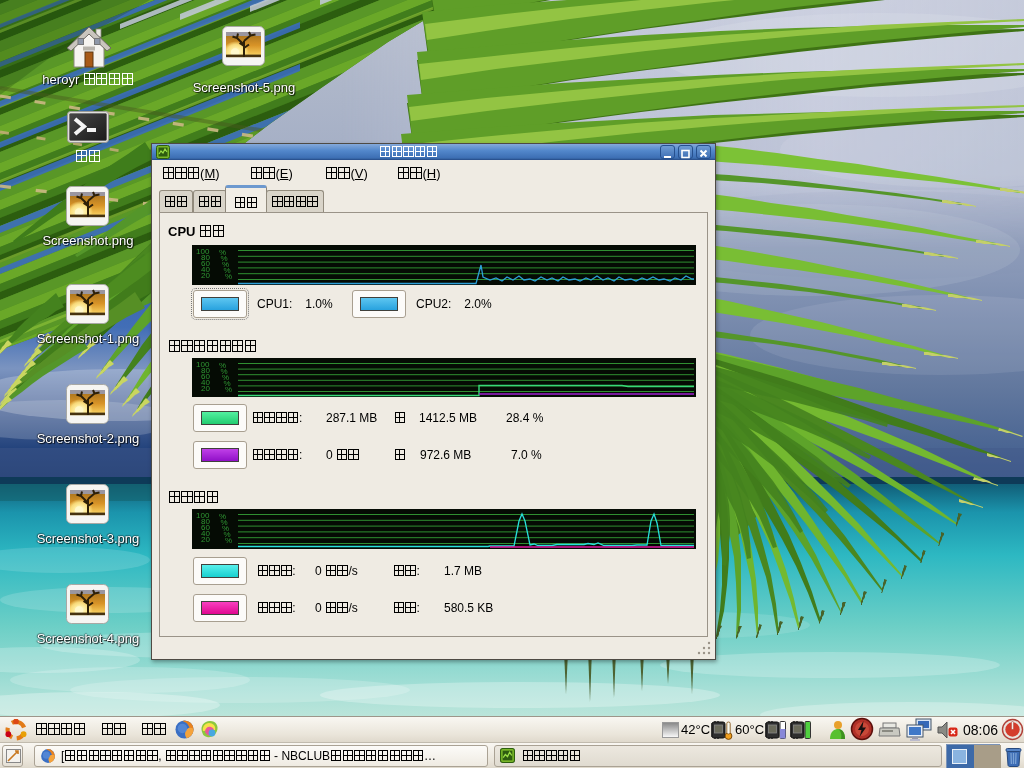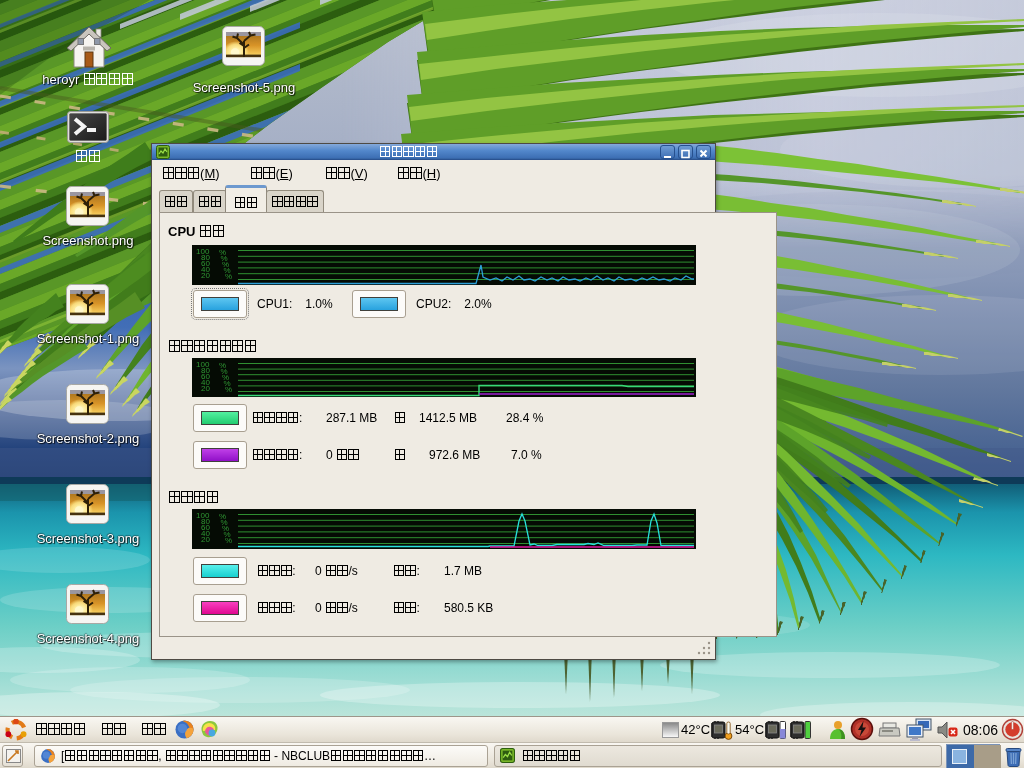--- a/index.html
+++ b/index.html
@@ -13,21 +13,21 @@
 #win{position:absolute;left:151px;top:143px;width:565px;height:517px;background:#efebe3;border:1px solid #4e4a44;box-shadow:1px 2px 4px rgba(0,0,0,.35)}
 #tbar{position:absolute;left:0;top:0;width:100%;height:16px;background:linear-gradient(#84a9da,#5287cb 45%,#3e70b5 90%,#33619f);border-bottom:1px solid #2a5290}
 #tbar .ti{position:absolute;left:4px;top:1px}
 #ttl{position:absolute;left:0;right:0;top:1px;text-align:center;color:#fff;font-weight:bold;font-size:12px}
 .wbtn{position:absolute;top:1px;width:15px;height:14px;border:1px solid #26508e;border-radius:3px;background:linear-gradient(#6f9cd4,#3e6fb4);color:#fff}
 #mbar{position:absolute;left:0;top:17px;width:100%;height:24px;font-size:13px;color:#000}
 #mbar span{position:absolute;top:5px}
 #tabs{position:absolute;left:0;top:41px;width:100%;height:27px}
 .tab{position:absolute;top:5px;height:22px;background:#d9d4c9;border:1px solid #928b7d;border-bottom:none;border-radius:3px 3px 0 0;font-size:12px;text-align:center;padding-top:4px;color:#000}
 .tab.on{top:0;height:27px;background:#f1ede5;border-color:#8d867a;padding-top:8px;border-top:3px solid #6d99cf}
-#cont{position:absolute;left:7px;top:68px;width:618px;height:425px;border:1px solid #9a9388;background:#efebe3;font-size:12px;color:#000}
+#cont{position:absolute;left:7px;top:68px;width:549px;height:425px;border:1px solid #9a9388;background:#efebe3;font-size:12px;color:#000}
 .hd{position:absolute;font-weight:bold;font-size:13px;color:#000}
 .sw{position:absolute;width:54px;height:28px;background:#fcfbf9;border:1px solid #a89f90;border-radius:3px}
 .sw i{position:absolute;left:7px;top:6px;width:38px;height:14px;border:1px solid #40403c}
 .gtxt{position:absolute;font-size:12px;color:#000;white-space:nowrap}
 
 #p1{position:absolute;left:0;top:716px;width:1024px;height:26px;background:linear-gradient(#f9f7f2,#eae5da 70%,#dfd9cc);border-top:1px solid #9d968a}
 #p2{position:absolute;left:0;top:742px;width:1024px;height:26px;background:linear-gradient(#f9f7f2,#eae5da 70%,#dfd9cc);border-top:1px solid #c1bbae}
 .ptxt{position:absolute;top:5px;font-size:13px;color:#000;white-space:nowrap}
 .tbtn{position:absolute;top:2px;height:22px;border:1px solid #aaa294;border-radius:3px;font-size:12px;color:#000;overflow:hidden;white-space:nowrap}
 </style></head><body>
@@ -681,21 +681,21 @@
         <div class="gtxt" style="left:166px;top:198px">287.1 MB</div>
         <div class="gtxt" style="left:234px;top:198px"><i class="c"></i></div>
         <div class="gtxt" style="left:259px;top:198px">1412.5 MB</div>
         <div class="gtxt" style="left:346px;top:198px">28.4 %</div>
         <div class="sw" style="left:33px;top:228px">
           <i style="background:linear-gradient(#c040e8,#9010c8)"></i>
         </div>
         <div class="gtxt" style="left:92px;top:235px"><i class="c"></i><i class="c"></i><i class="c"></i><i class="c"></i><span style="letter-spacing:2px">:</span></div>
         <div class="gtxt" style="left:166px;top:235px">0 <i class="c"></i><i class="c"></i></div>
         <div class="gtxt" style="left:234px;top:235px"><i class="c"></i></div>
-        <div class="gtxt" style="left:269px;top:235px">972.6 MB</div>
+        <div class="gtxt" style="left:260px;top:235px">972.6 MB</div>
         <div class="gtxt" style="left:351px;top:235px">7.0 %</div>
         <div class="hd" style="left:8px;top:277px"><i class="c"></i><i class="c"></i><i class="c"></i><i class="c"></i></div>
         <svg class="abs" style="left:32px;top:296px" width="504" height="40" viewBox="0 0 504 40">
           <rect width="504" height="40" fill="#050b04"></rect>
           <path d="M46,5.5 H502" stroke="#2f8f31" stroke-width="1"></path>
           <path d="M46,11.3 H502" stroke="#2f8f31" stroke-width="1"></path>
           <path d="M46,17.1 H502" stroke="#2f8f31" stroke-width="1"></path>
           <path d="M46,22.9 H502" stroke="#2f8f31" stroke-width="1"></path>
           <path d="M46,28.7 H502" stroke="#2f8f31" stroke-width="1"></path>
           <path d="M46,34.5 H502" stroke="#2f8f31" stroke-width="1"></path>
@@ -768,21 +768,21 @@
       <div class="ptxt" style="left:681px;font-size:13px">42°C</div>
       <svg class="abs" style="left:709px;top:2px" width="24" height="22" viewBox="0 0 24 22">
 <g stroke="#222" stroke-width="1.4">
           <path d="M3,4 V18 M6,2 V20 M9,2 V20"></path>
         </g>
 <rect x="3" y="3" width="13" height="16" rx="2" fill="#2e2e2e" stroke="#111"></rect>
 <rect x="5.5" y="6" width="8" height="8" fill="#6a6a5a" stroke="#888" stroke-width="0.8"></rect>
 <circle cx="19.5" cy="17" r="3.4" fill="#f0a020" stroke="#7c4a08"></circle>
         <rect x="17.8" y="3" width="3.4" height="12" rx="1.6" fill="#f8f8f0" stroke="#7c4a08" stroke-width="0.8"></rect>
       </svg>
-      <div class="ptxt" style="left:735px;font-size:13px">54°C</div>
+      <div class="ptxt" style="left:735px;font-size:13px">60°C</div>
       <svg class="abs" style="left:763px;top:2px" width="24" height="22" viewBox="0 0 24 22">
 <g stroke="#222" stroke-width="1.4">
           <path d="M3,4 V18 M6,2 V20 M9,2 V20"></path>
         </g>
 <rect x="3" y="3" width="13" height="16" rx="2" fill="#2e2e2e" stroke="#111"></rect>
 <rect x="5.5" y="6" width="8" height="8" fill="#6a6a5a" stroke="#888" stroke-width="0.8"></rect>
 <rect x="17" y="2.5" width="5.5" height="17" rx="1" fill="#fff" stroke="#333"></rect>
         <rect x="17" y="10" width="5.5" height="9.5" fill="#8888d8"></rect>
       </svg>
       <svg class="abs" style="left:788px;top:2px" width="24" height="22" viewBox="0 0 24 22">

